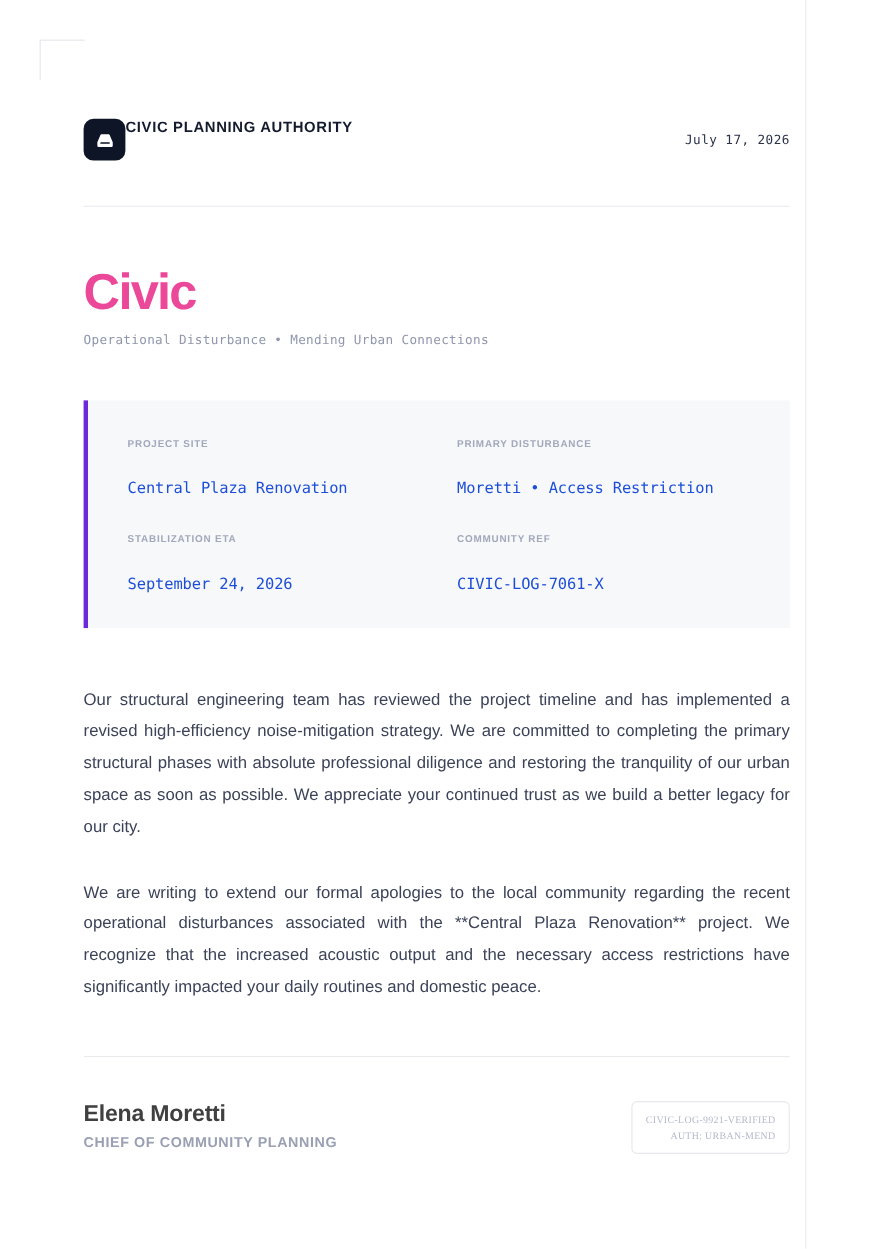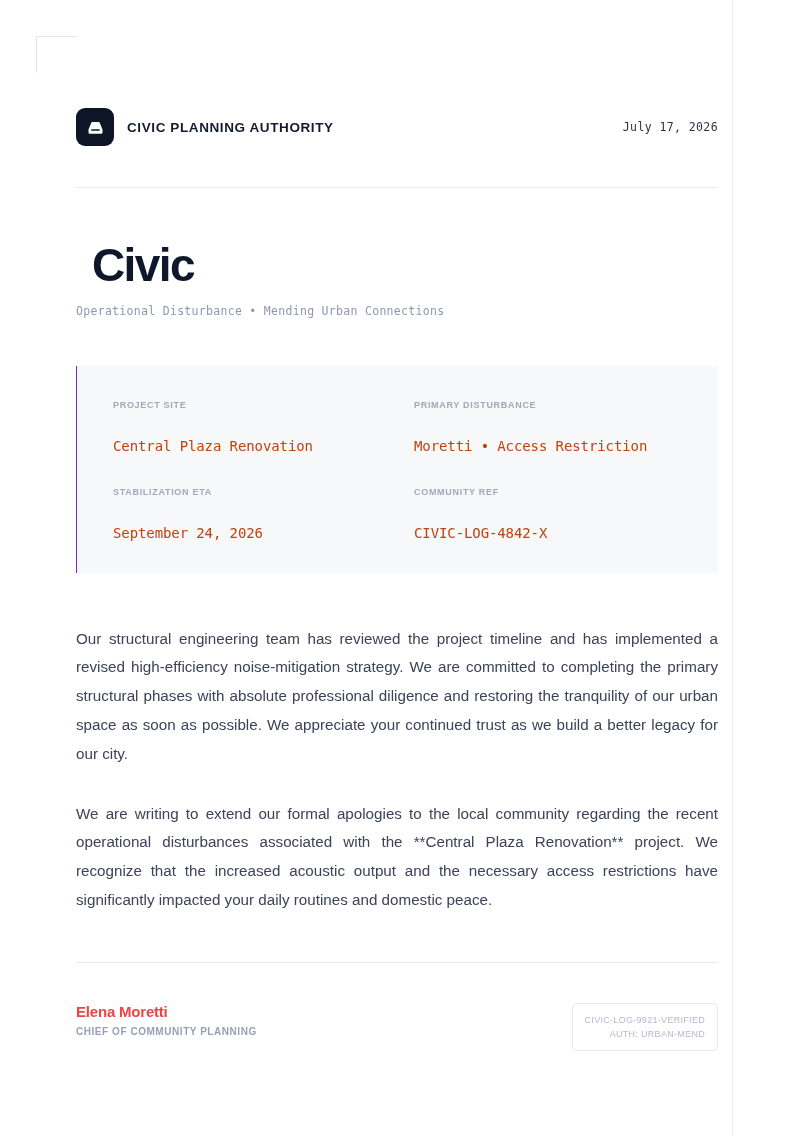--- a/index.html
+++ b/index.html
@@ -56,22 +56,20 @@
 
   
   .header {
     padding-top: 108px;
     display: flex;
     align-items: center;
     justify-content: space-between;
   }
   .brand {
     display: flex;
-    align-items: center;
-    gap: 13px;
   }
   .logo-mark {
     width: 38px;
     height: 38px;
     border-radius: 9px;
     background: #0d1526;
     display: flex;
     align-items: center;
     justify-content: center;
     flex: none;
@@ -97,58 +95,58 @@
     background: #e8eaee;
     margin-top: 41px;
   }
 
   
   .title-block { margin-top: 56px; }
   .doc-title {
     font-size: 46px;
     line-height: 0.95;
     font-weight: bold;
-    color: #0f172a;
+    color: #ec4899;
     letter-spacing: -1.6px;
-    margin: 16px;
+    margin: 0;
   }
   .doc-title .line2 { display: block; }
   .doc-subtitle {
     margin-top: 14px;
     font-family: "DejaVu Sans Mono", "Liberation Mono", monospace;
     font-size: 11.5px;
     color: #9097ad;
     letter-spacing: 0.3px;
   }
 
   
   .meta-card {
     margin-top: 48px;
     background: #f7f8fa;
-    border-left: 1px solid #6d28d9;
+    border-left: 4px solid #6d28d9;
     padding: 34px 36px 32px 36px;
     box-sizing: border-box;
     display: grid;
     grid-template-columns: 1fr 1fr;
     row-gap: 26px;
     column-gap: 10px;
     gap: 33px;
   }
   .meta-label {
     font-size: 9px;
     font-weight: bold;
     letter-spacing: 0.7px;
     color: #a2a8bb;
     text-transform: uppercase;
     margin-bottom: 9px;
   }
   .meta-value {
     font-family: "DejaVu Sans Mono", "Liberation Mono", monospace;
     font-size: 14px;
-    color: #c2410c;
+    color: #1d4ed8;
     letter-spacing: -0.1px;
     margin-top: 28px;
   }
 
   
   .body-copy { margin-top: 52px; }
   .body-copy p {
     margin: 0 0 31px 0;
     font-size: 15.2px;
     line-height: 28.8px;
@@ -164,39 +162,39 @@
     background: #e8eaee;
     margin-top: 47px;
   }
   .footer {
     margin-top: 40px;
     display: flex;
     align-items: flex-start;
     justify-content: space-between;
   }
   .signer-name {
-    font-size: 15px;
-    font-weight: bold;
-    color: #ef4444;
+    font-size: 21px;
+    font-weight: bold;
+    color: #404040;
     letter-spacing: -0.2px;
   }
   .signer-role {
     margin-top: 6px;
-    font-size: 10px;
+    font-size: 13px;
     font-weight: bold;
     letter-spacing: 0.55px;
     color: #9aa0b3;
     text-transform: uppercase;
   }
   .stamp {
     border: 1px solid #e6e8ee;
     border-radius: 5px;
     padding: 9px 12px 9px 12px;
     text-align: right;
-    font-family: Liberation Sans, sans-serif;
+    font-family: Liberation Serif, serif;
     font-size: 9px;
     line-height: 14px;
     color: #b4b9cb;
     letter-spacing: 0.3px;
     white-space: nowrap;
   }
 </style>
 </head>
 <body>
 
@@ -236,21 +234,21 @@
       <div>
         <div class="meta-label">PRIMARY DISTURBANCE</div>
         <div class="meta-value">Moretti • Access Restriction</div>
       </div>
       <div>
         <div class="meta-label">STABILIZATION ETA</div>
         <div class="meta-value">September 24, 2026</div>
       </div>
       <div>
         <div class="meta-label">COMMUNITY REF</div>
-        <div class="meta-value">CIVIC-LOG-4842-X</div>
+        <div class="meta-value">CIVIC-LOG-7061-X</div>
       </div>
     </div>
 
     <div class="body-copy">
       <p>Our structural engineering team has reviewed the project timeline and has implemented a revised high-efficiency noise-mitigation strategy. We are committed to completing the primary structural phases with absolute professional diligence and restoring the tranquility of our urban space as soon as possible. We appreciate your continued trust as we build a better legacy for our city.</p>
       <p>We are writing to extend our formal apologies to the local community regarding the recent operational disturbances associated with the **Central Plaza Renovation** project. We recognize that the increased acoustic output and the necessary access restrictions have significantly impacted your daily routines and domestic peace.</p>
     </div>
 
     <div class="footer-rule"></div>
 

